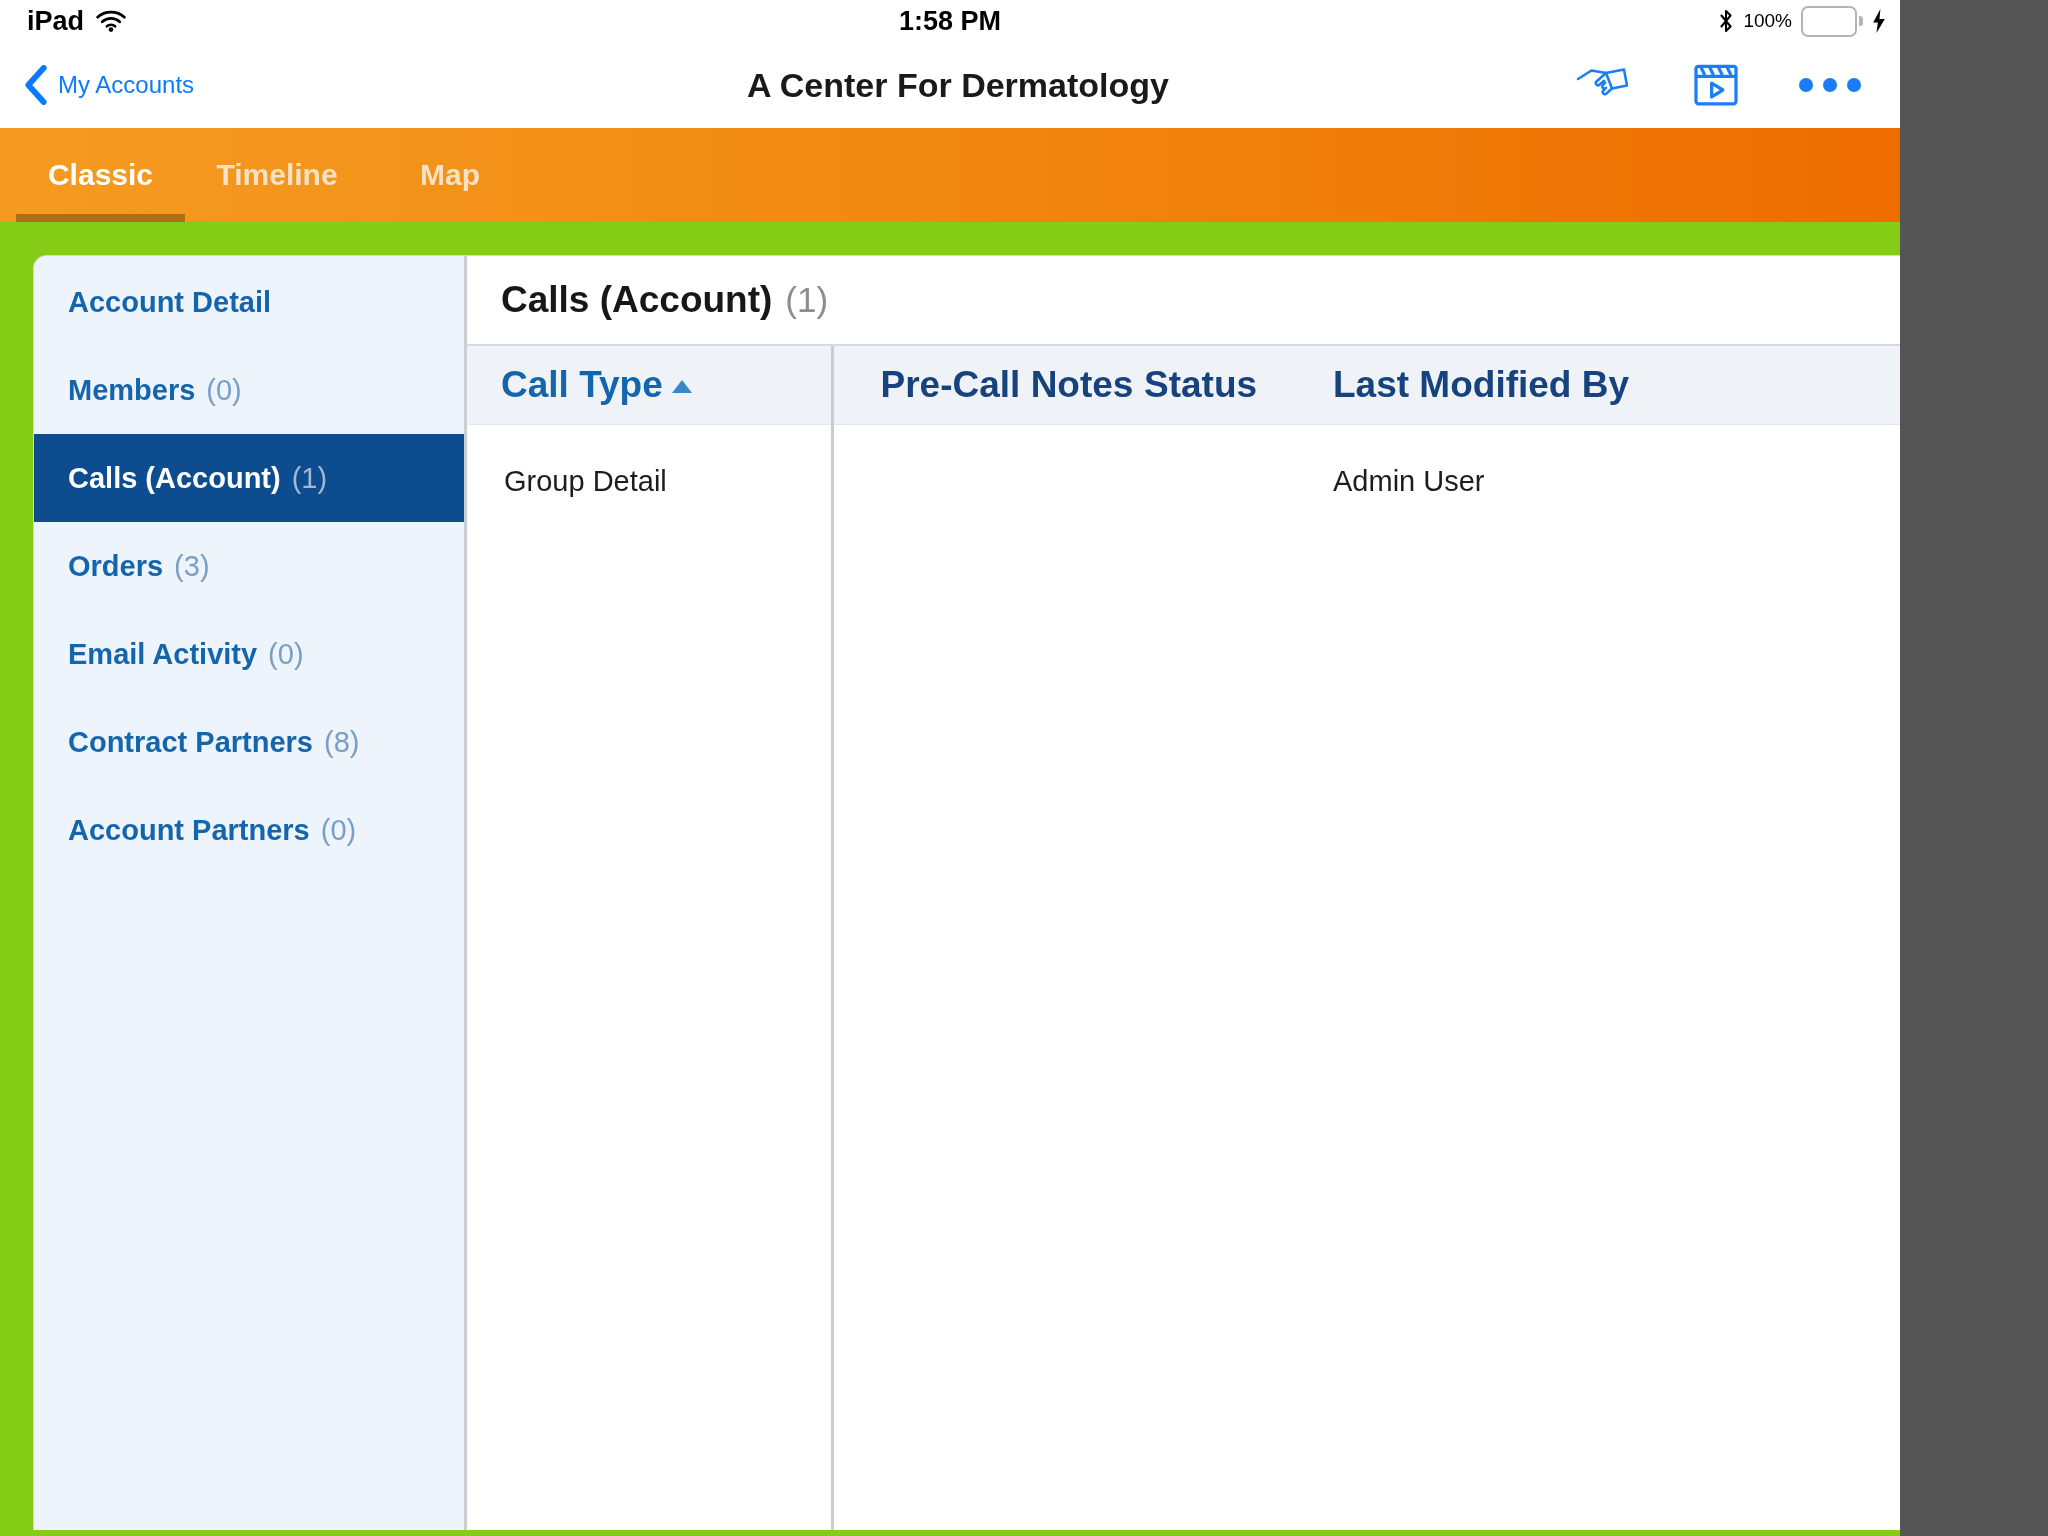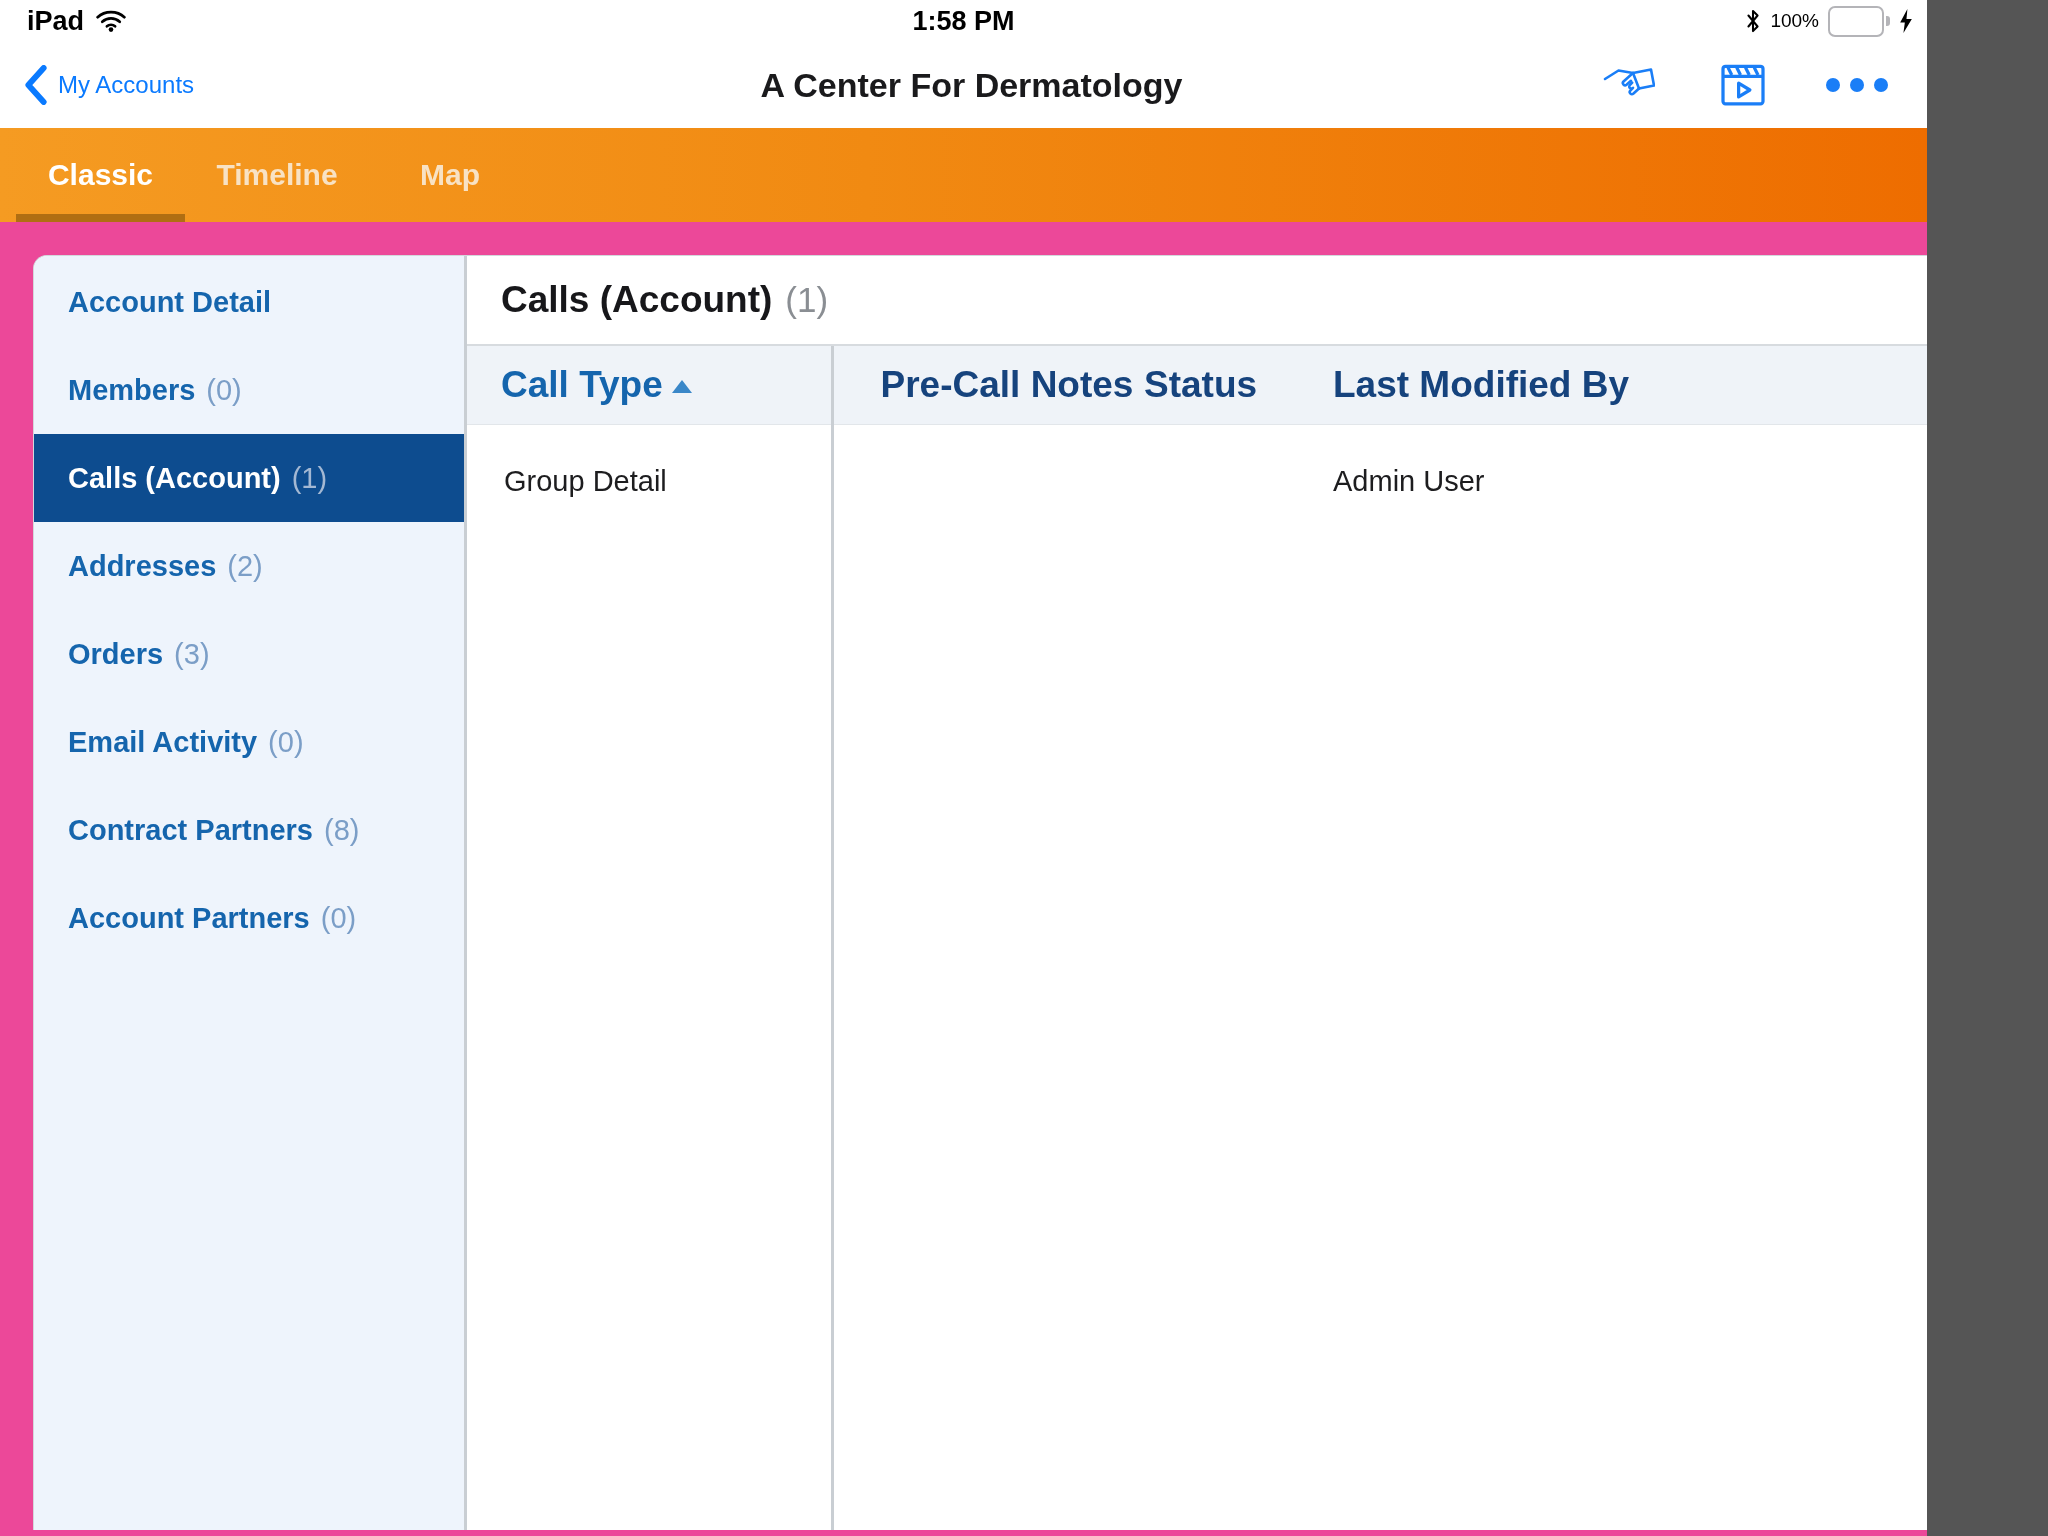--- a/index.html
+++ b/index.html
@@ -1,18 +1,18 @@
 <!DOCTYPE html>
 <html><head>
 <meta charset="utf-8">
 <style>
   html,body{margin:0;padding:0;background:#555;}
   .screen{
     position:relative;width:1900px;height:1536px;overflow:hidden;
-    background:#ec4899;font-family:"Liberation Sans","DejaVu Sans",sans-serif;padding-left:27px;
+    background:#84cc16;font-family:"Liberation Sans","DejaVu Sans",sans-serif;
     -webkit-font-smoothing:antialiased;
   }
   
   .statusbar{position:absolute;top:0;left:0;right:0;height:42px;background:#fff;}
   .sb-left{position:absolute;left:27px;top:0;height:42px;display:flex;align-items:center;gap:12px;}
   .sb-carrier{font-size:27px;font-weight:600;color:#000;}
   .sb-time{position:absolute;left:0;right:0;top:0;height:42px;display:flex;align-items:center;justify-content:center;font-size:27px;font-weight:600;color:#000;}
   .sb-right{position:absolute;right:14px;top:0;height:42px;display:flex;align-items:center;gap:9px;}
   .sb-pct{font-size:19px;color:#000;}
   .batt{display:flex;align-items:center;}
@@ -173,24 +173,20 @@
       </div>
       <div class="side-item">
         <span>Members</span>
         <span class="cnt">(0)</span>
       </div>
       <div class="side-item selected">
         <span>Calls (Account)</span>
         <span class="cnt">(1)</span>
       </div>
       <div class="side-item">
-        <span>Addresses</span>
-        <span class="cnt">(2)</span>
-      </div>
-      <div class="side-item">
         <span>Orders</span>
         <span class="cnt">(3)</span>
       </div>
       <div class="side-item">
         <span>Email Activity</span>
         <span class="cnt">(0)</span>
       </div>
       <div class="side-item">
         <span>Contract Partners</span>
         <span class="cnt">(8)</span>

